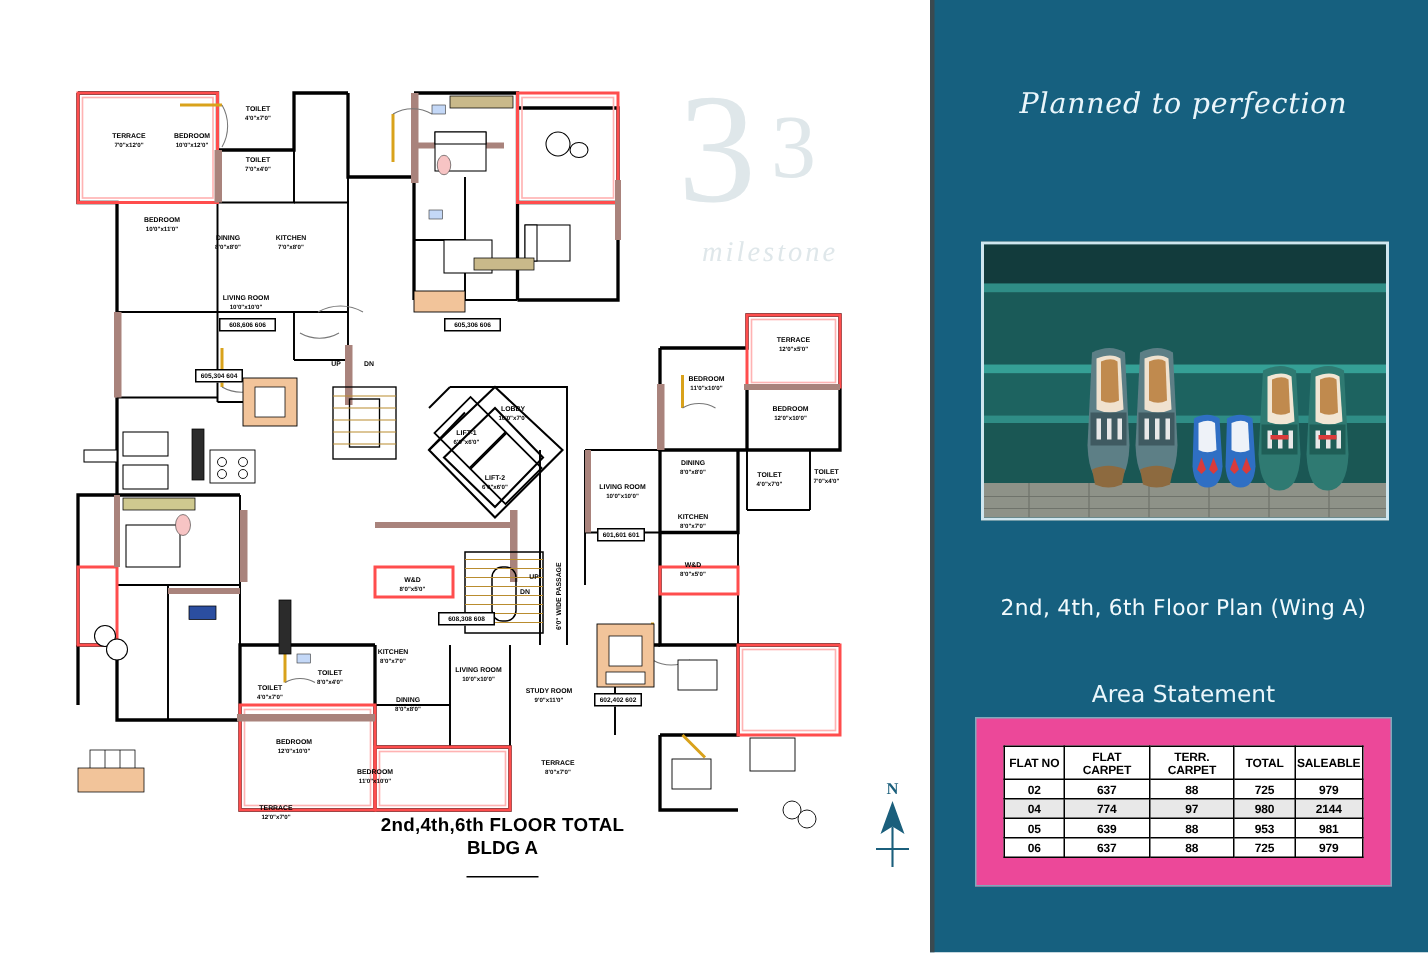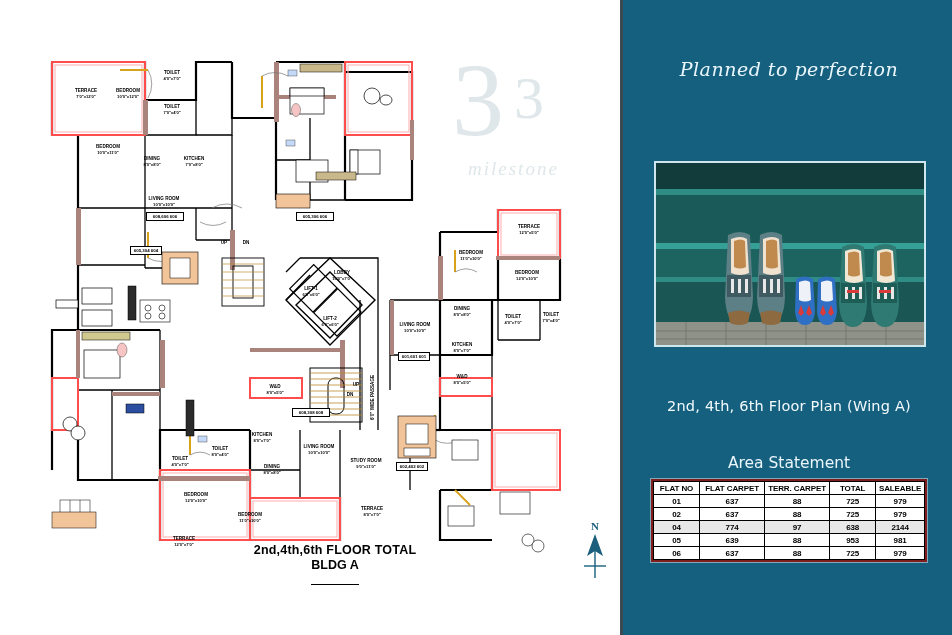--- a/index.html
+++ b/index.html
@@ -120,22 +120,22 @@
   .area-title {
     position: absolute; left: 0; top: 454px; width: 332px;
     text-align: center;
     color: #eaf6fb;
     font-size: 15.5px;
     font-family: "DejaVu Sans", sans-serif;
   }
   .table-wrap {
     position: absolute; left: 27px; top: 478px;
     width: 278px;
-    background: #7f1d1d;
-    padding: 2px;
+    background: #ec4899;
+    padding: 18px;
     border: 1px solid #7fa9bb;
   }
   table.area {
     border-collapse: collapse; width: 100%;
     background: #fff;
   }
   table.area th, table.area td {
     border: 1px solid #000;
     font-size: 8px;
     font-weight: bold;
@@ -667,38 +667,31 @@
           <tr>
             <th class="col-flatno">FLAT NO</th>
             <th class="col-carpet">FLAT CARPET</th>
             <th class="col-terr">TERR. CARPET</th>
             <th class="col-total">TOTAL</th>
             <th class="col-sale">SALEABLE</th>
           </tr>
         </thead>
         <tbody>
           <tr>
-            <td>01</td>
-            <td>637</td>
-            <td>88</td>
-            <td>725</td>
-            <td>979</td>
-          </tr>
-          <tr>
             <td>02</td>
             <td>637</td>
             <td>88</td>
             <td>725</td>
             <td>979</td>
           </tr>
           <tr class="shaded">
             <td>04</td>
             <td>774</td>
             <td>97</td>
-            <td>638</td>
+            <td>980</td>
             <td>2144</td>
           </tr>
           <tr>
             <td>05</td>
             <td>639</td>
             <td>88</td>
             <td>953</td>
             <td>981</td>
           </tr>
           <tr>

